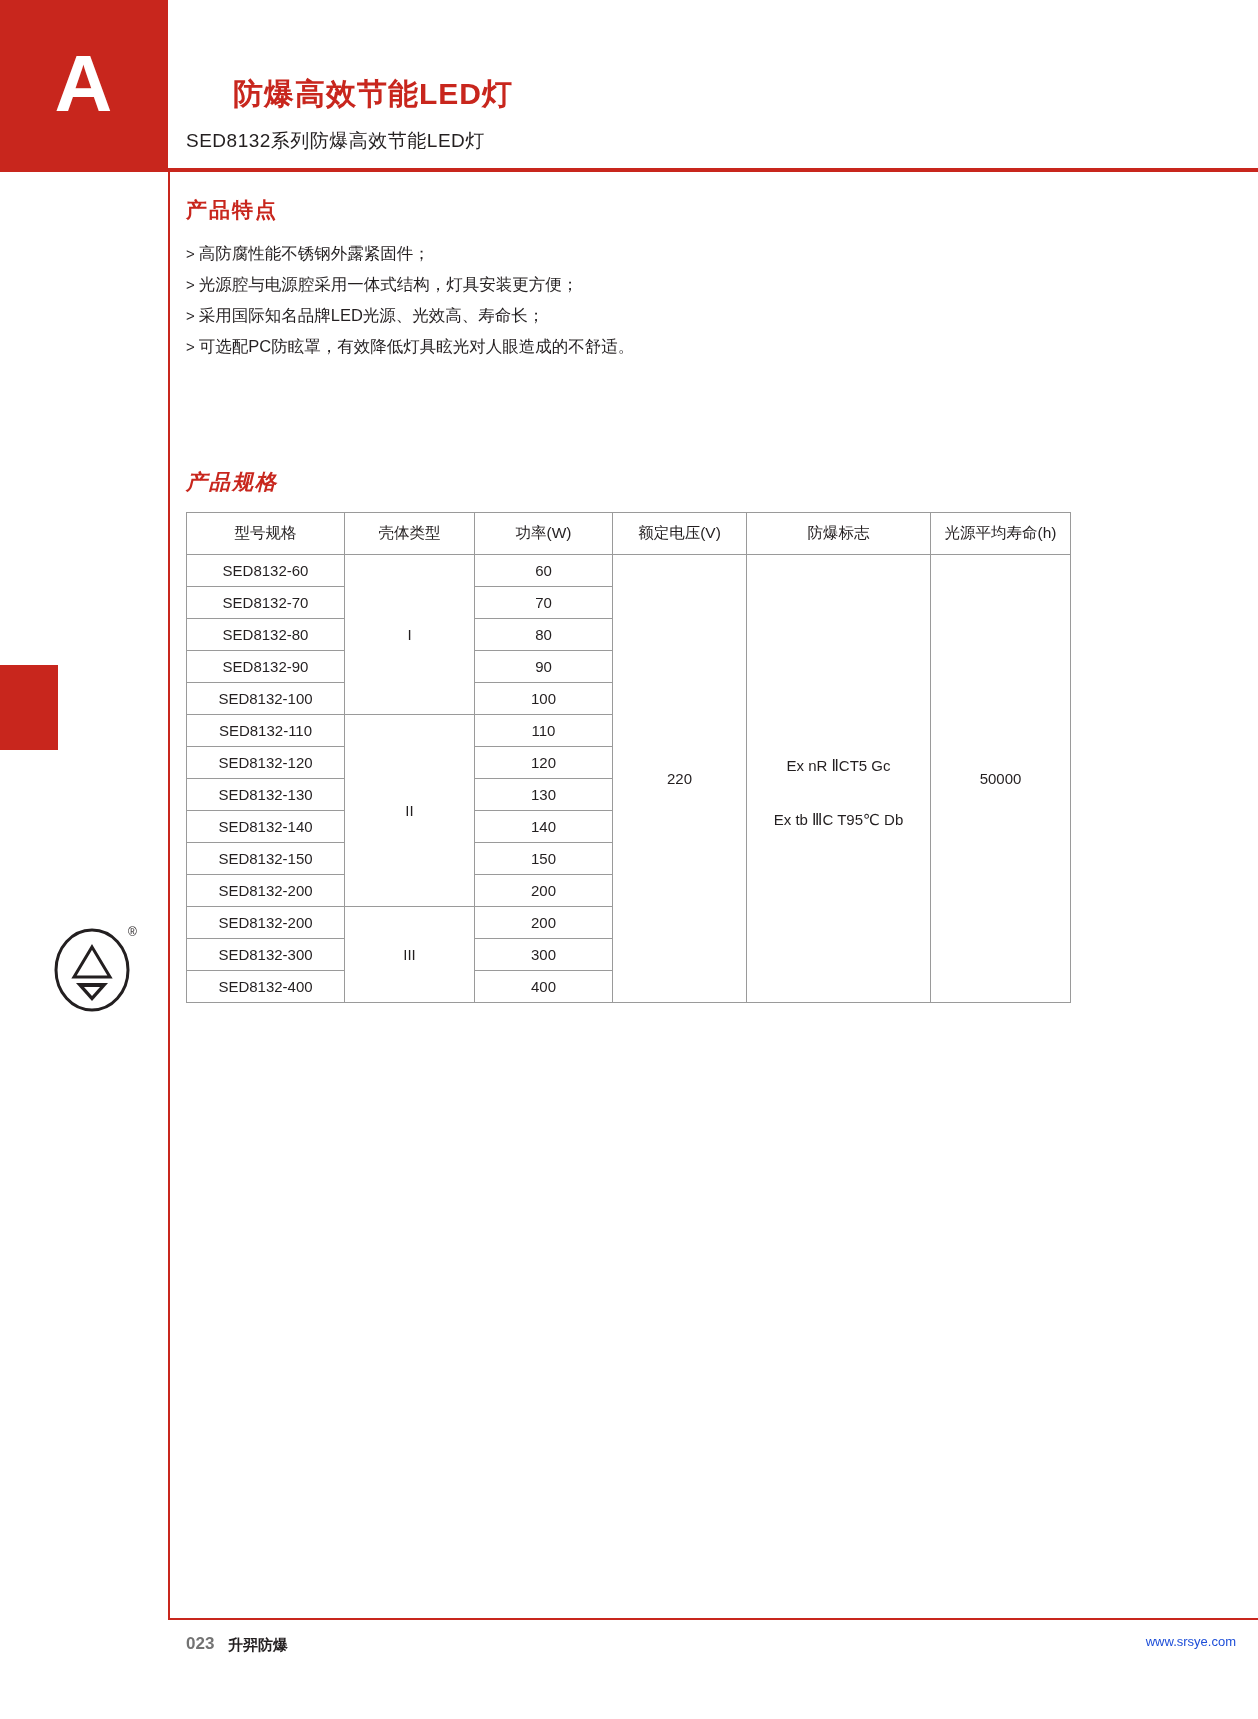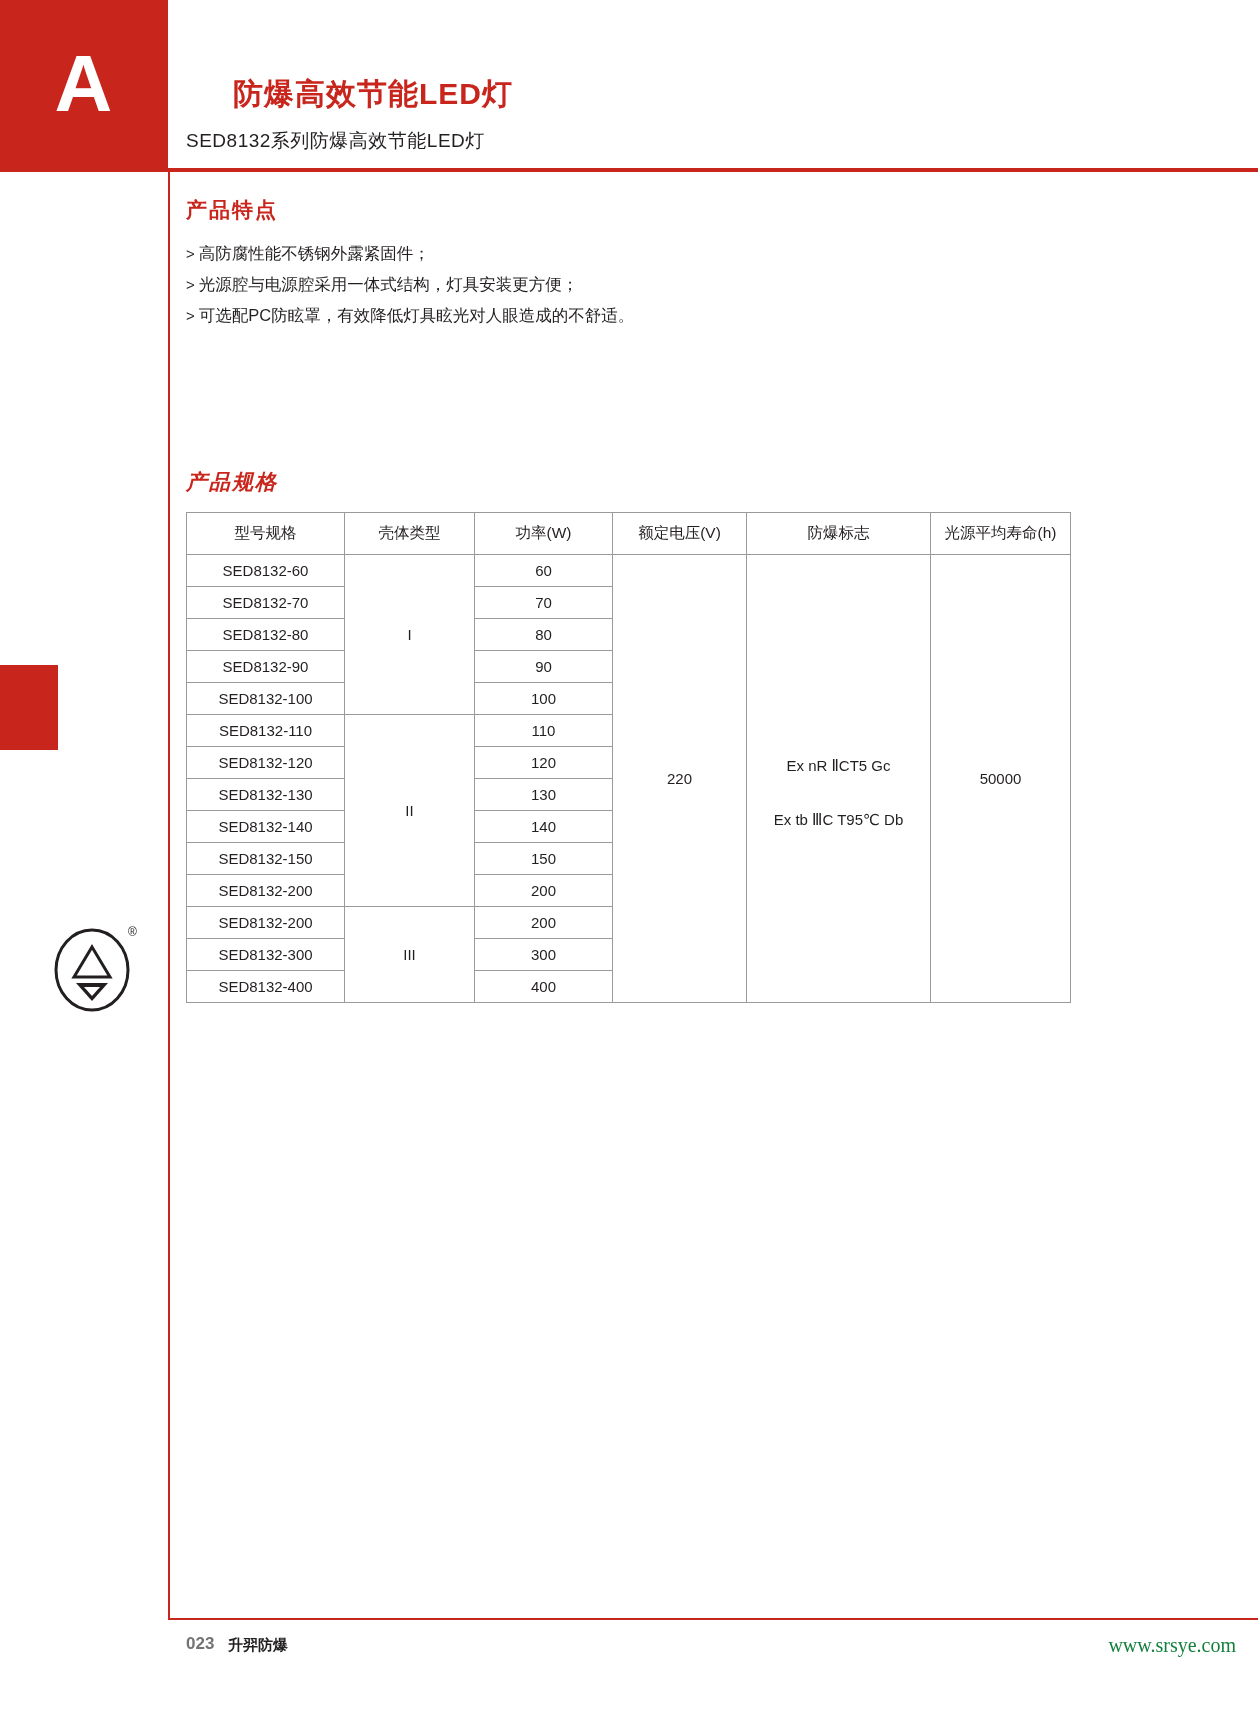--- a/index.html
+++ b/index.html
@@ -207,23 +207,22 @@
     left: 228px;
     top: 1636px;
     font-size: 15px;
     color: #231f20;
     font-weight: bold;
   }
   .footer-site {
     position: absolute;
     right: 22px;
     top: 1634px;
-    font-size: 20px;
-    color: #15803d;
-    font-family: Liberation Serif, serif;
+    font-size: 13px;
+    color: #1d4ed8;
   }
 </style>
 </head>
 <body>
 
 <div class="header">
   <div class="header-red-bar"></div>
   <div class="header-white"></div>
   <div class="header-letter">A</div>
   <div class="header-title"><span>防爆高效节能</span><span class="en">LED</span><span>灯</span></div>
@@ -242,20 +241,21 @@
   <span class="reg">®</span>
 </div>
 
 <div class="content-frame"></div>
 <div class="frame-bottom"></div>
 
 <div class="section-title" id="features-title">产品特点</div>
 <div class="feature-list">
   <div class="feature-item"><span class="bullet">&gt;</span><span>高防腐性能不锈钢外露紧固件；</span></div>
   <div class="feature-item"><span class="bullet">&gt;</span><span>光源腔与电源腔采用一体式结构，灯具安装更方便；</span></div>
+  <div class="feature-item"><span class="bullet">&gt;</span><span>采用国际知名品牌LED光源、光效高、寿命长；</span></div>
   <div class="feature-item"><span class="bullet">&gt;</span><span>可选配PC防眩罩，有效降低灯具眩光对人眼造成的不舒适。</span></div>
 </div>
 
 <div class="section-title" id="specs-title">产品规格</div>
 
 <table class="spec-table">
   <colgroup>
     <col class="col-model">
       <col class="col-shell">
       <col class="col-power">

